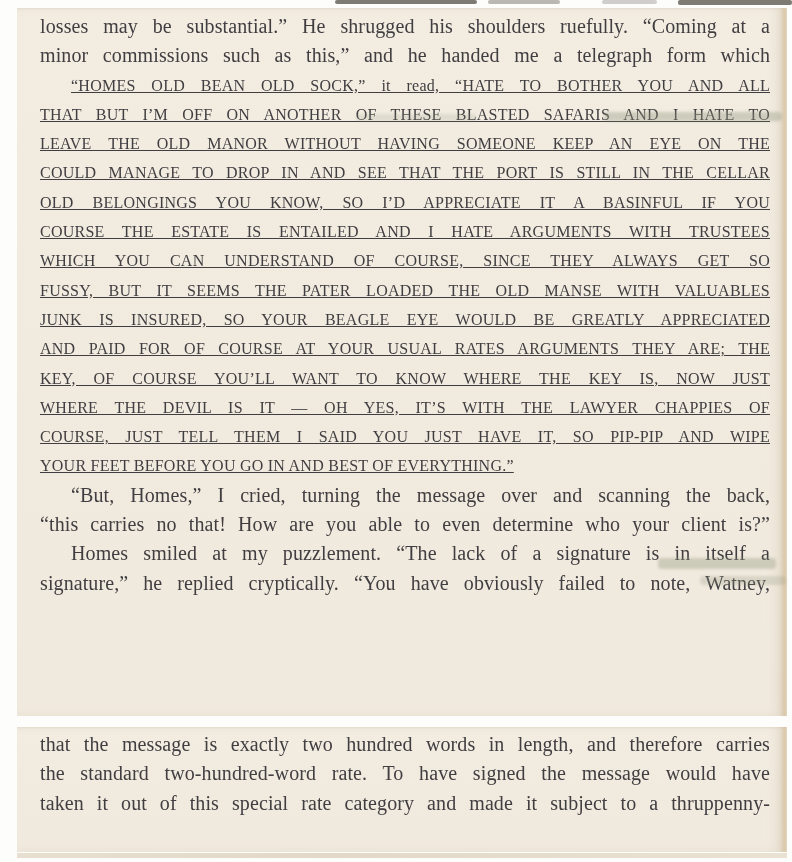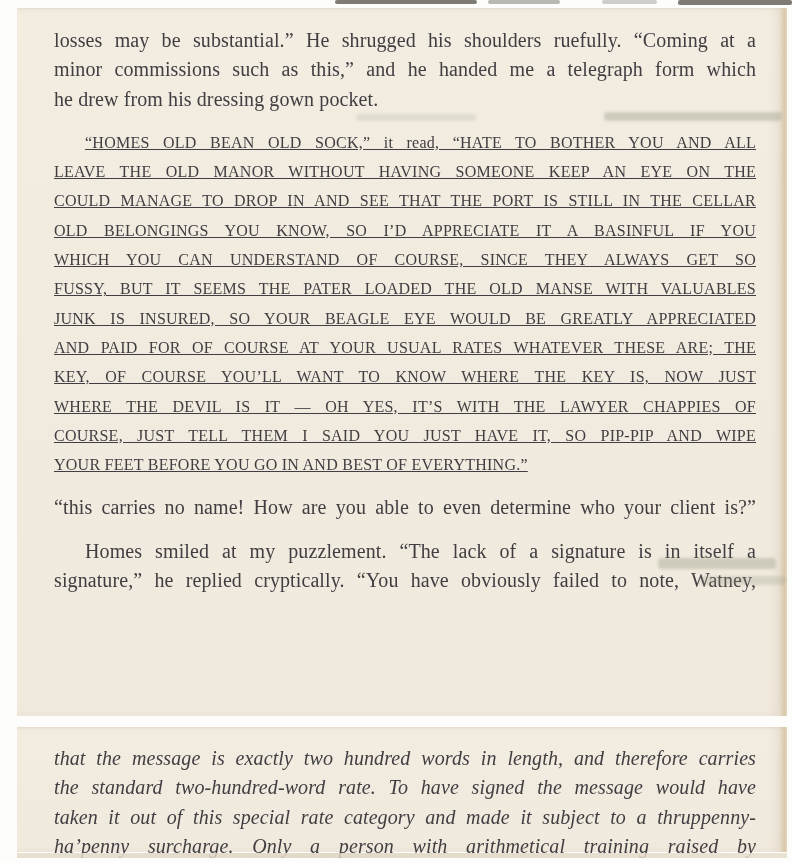--- a/index.html
+++ b/index.html
@@ -21,27 +21,27 @@
   .scan-block{
     position:absolute;
     left:17px;width:770px;
     background:linear-gradient(180deg,var(--paper) 0%,var(--paper2) 100%);
     box-shadow:inset -12px 0 14px -8px rgba(186,164,132,.55),
                inset 0 2px 3px -2px rgba(190,175,150,.4);
     box-sizing:border-box;
     color:var(--ink);
   }
   .block-main{ top:8px;height:708px;padding:4px 17px 0 23px; }
-  .block-bottom{ top:727px;height:125px;padding:3px 17px 0 23px;font-style:italic; }
+  .block-bottom{ top:727px;height:125px;padding:3px 17px 0 23px; }
   .edge-strip{
     position:absolute;top:0;right:0;bottom:0;width:7px;
     background:linear-gradient(90deg,rgba(222,204,173,0) 0%,rgba(217,197,163,.75) 70%,rgba(230,216,190,.9) 100%);
     pointer-events:none;
   }
-  .para{margin:14px;}
+  .para{margin:0;}
   .line{
     text-align:justify;
     text-align-last:justify;
     line-height:29.3px;
     white-space:normal;
   }
   .para.body .line{
     font-size:20px;
     letter-spacing:.1px;
   }
@@ -88,56 +88,57 @@
 
   <div class="smudge s1"></div>
   <div class="smudge s2"></div>
   <div class="smudge s3"></div>
   <div class="smudge s4"></div>
 
   <div class="scan-block block-main">
     <div class="para body">
         <div class="line first">losses may be substantial.” He shrugged his shoulders ruefully. “Coming at a</div>
         <div class="line">minor commissions such as this,” and he handed me a telegraph form which</div>
-        <div class="line last">he drew from his dressing gown pocket.</div>
       </div>
     <div class="para telegram indent">
         <div class="line first">“HOMES OLD BEAN OLD SOCK,” it read, “HATE TO BOTHER YOU AND ALL</div>
+        <div class="line">THAT BUT I’M OFF ON ANOTHER OF THESE BLASTED SAFARIS AND I HATE TO</div>
         <div class="line">LEAVE THE OLD MANOR WITHOUT HAVING SOMEONE KEEP AN EYE ON THE</div>
         <div class="line">COULD MANAGE TO DROP IN AND SEE THAT THE PORT IS STILL IN THE CELLAR</div>
         <div class="line">OLD BELONGINGS YOU KNOW, SO I’D APPRECIATE IT A BASINFUL IF YOU</div>
+        <div class="line">COURSE THE ESTATE IS ENTAILED AND I HATE ARGUMENTS WITH TRUSTEES</div>
         <div class="line">WHICH YOU CAN UNDERSTAND OF COURSE, SINCE THEY ALWAYS GET SO</div>
         <div class="line">FUSSY, BUT IT SEEMS THE PATER LOADED THE OLD MANSE WITH VALUABLES</div>
         <div class="line">JUNK IS INSURED, SO YOUR BEAGLE EYE WOULD BE GREATLY APPRECIATED</div>
-        <div class="line">AND PAID FOR OF COURSE AT YOUR USUAL RATES WHATEVER THESE ARE; THE</div>
+        <div class="line">AND PAID FOR OF COURSE AT YOUR USUAL RATES ARGUMENTS THEY ARE; THE</div>
         <div class="line">KEY, OF COURSE YOU’LL WANT TO KNOW WHERE THE KEY IS, NOW JUST</div>
         <div class="line">WHERE THE DEVIL IS IT — OH YES, IT’S WITH THE LAWYER CHAPPIES OF</div>
         <div class="line">COURSE, JUST TELL THEM I SAID YOU JUST HAVE IT, SO PIP-PIP AND WIPE</div>
         <div class="line last">YOUR FEET BEFORE YOU GO IN AND BEST OF EVERYTHING.”</div>
       </div>
     <div class="para body indent justify-last">
-        <div class="line last">“this carries no name! How are you able to even determine who your client is?”</div>
+        <div class="line first">“But, Homes,” I cried, turning the message over and scanning the back,</div>
+        <div class="line last">“this carries no that! How are you able to even determine who your client is?”</div>
       </div>
     <div class="para body indent justify-last">
         <div class="line first">Homes smiled at my puzzlement. “The lack of a signature is in itself a</div>
         <div class="line last">signature,” he replied cryptically. “You have obviously failed to note, Watney,</div>
       </div>
     <div class="edge-strip"></div>
   </div>
 
   <div class="bleed b1"></div>
   <div class="bleed b2"></div>
   <div class="bleed b3"></div>
   <div class="bleed b4"></div>
 
   <div class="scan-block block-bottom">
     <div class="para body justify-last">
         <div class="line first">that the message is exactly two hundred words in length, and therefore carries</div>
         <div class="line">the standard two-hundred-word rate. To have signed the message would have</div>
         <div class="line">taken it out of this special rate category and made it subject to a thruppenny-</div>
-        <div class="line last">ha’penny surcharge. Only a person with arithmetical training raised by</div>
       </div>
     <div class="edge-strip"></div>
   </div>
 
   <div class="bottom-strip"></div>
 
 </div>
 
 </body></html>

